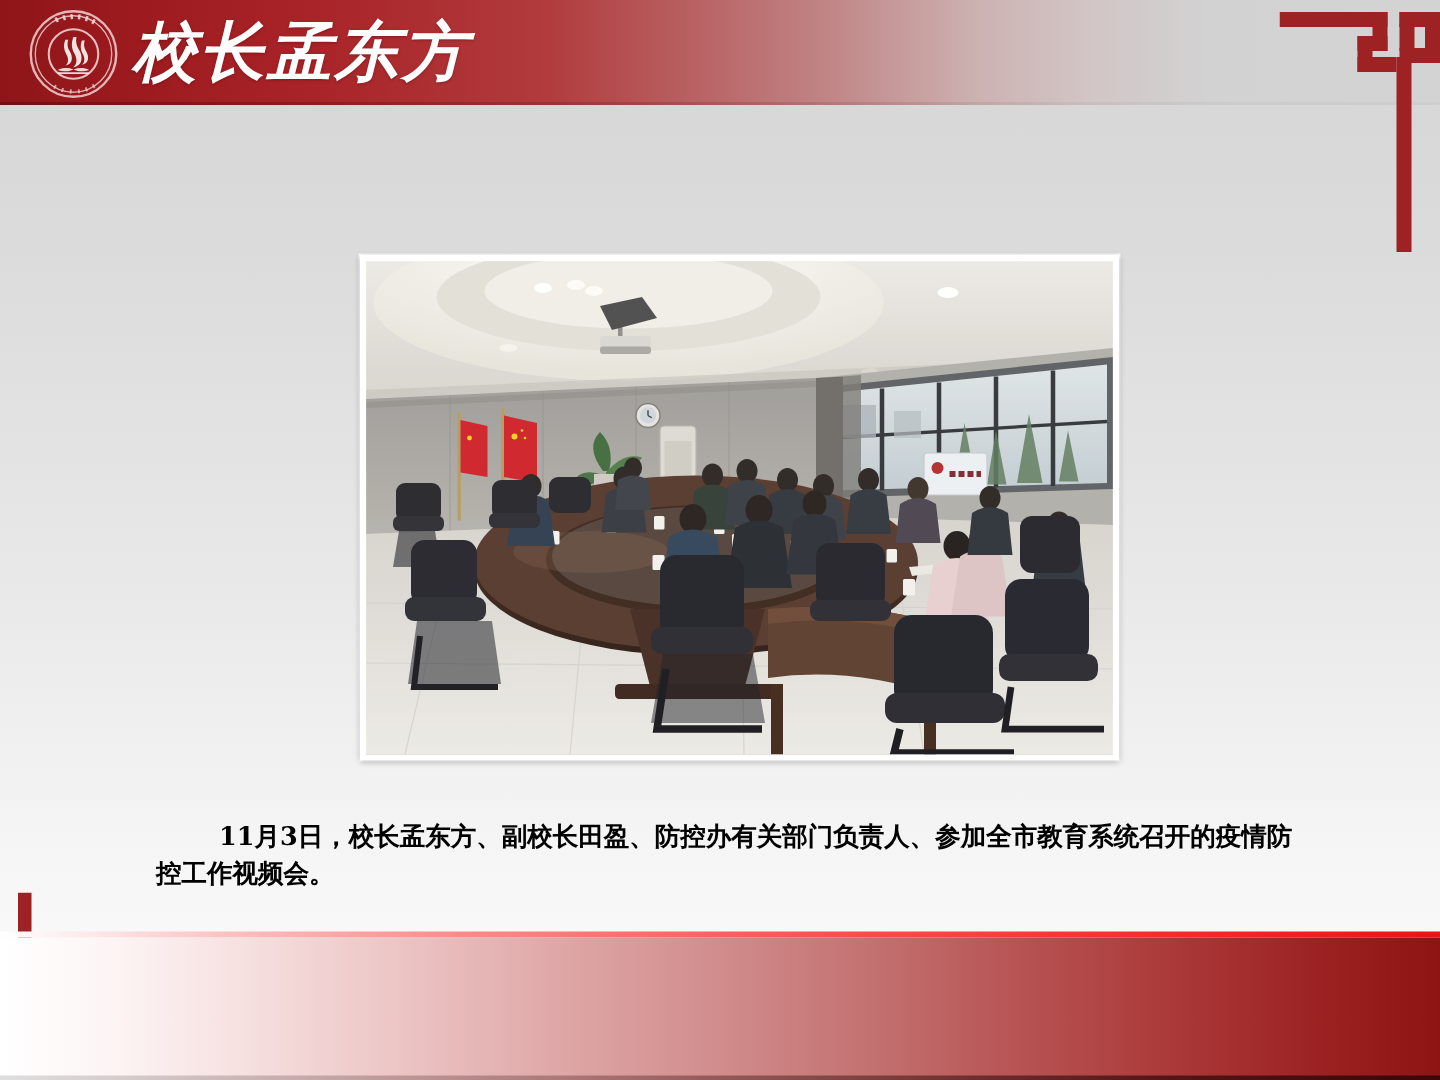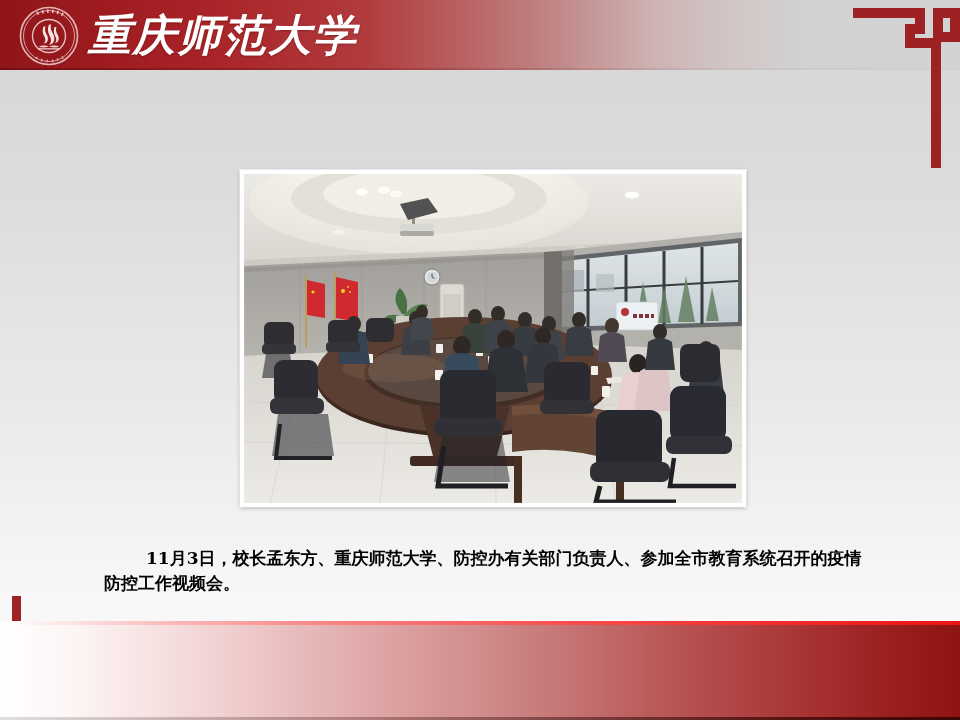--- a/index.html
+++ b/index.html
@@ -186,21 +186,21 @@
         </g>
 
         <g fill="#f7e2e2" opacity="0.95">
           <path d="M19.5 40.6c3.4-1.5 6.9-1.6 10.5-.3-3.5 1.5-7 1.7-10.5.3z"></path>
           <path d="M40.5 40.6c-3.4-1.5-6.9-1.6-10.5-.3 3.5 1.5 7 1.7 10.5.3z"></path>
           <rect x="19.2" y="42.2" width="21.6" height="1.2" rx="0.6"></rect>
         </g>
       </svg>
     </div>
 
-    <div id="univ-name">重庆师范大学</div>
+    <div id="univ-name">校长孟东方</div>
   </div>
 
   <div id="corner-tr" class="corner-orn">
     <svg width="107" height="160" viewBox="0 0 107 160" aria-hidden="true">
       <g fill="#9e2123">
 
         <rect x="0" y="0" width="72" height="10"></rect>
 
         <rect x="62" y="0" width="10" height="26"></rect>
 
@@ -519,21 +519,21 @@
         <g>
           <rect x="436" y="170" width="40" height="38" rx="8" fill="#212129"></rect>
         </g>
 
         <rect x="0" y="0" width="498" height="329" fill="#e8e4d8" opacity="0.05"></rect>
         <rect x="0" y="0" width="498" height="329" fill="none" stroke="#ffffff" stroke-width="0.6" opacity="0.3"></rect>
       </svg>
     </div>
   </div>
 
-  <div id="caption">11月3日，校长孟东方、重庆师范大学、防控办有关部门负责人、参加全市教育系统召开的疫情防控工作视频会。</div>
+  <div id="caption">11月3日，校长孟东方、副校长田盈、防控办有关部门负责人、参加全市教育系统召开的疫情防控工作视频会。</div>
 
   <div id="corner-bl" class="corner-orn">
     <svg width="80" height="112" viewBox="0 0 80 112" aria-hidden="true">
       <g fill="#9e2123">
 
         <rect x="0" y="0" width="9" height="76"></rect>
 
         <rect x="0" y="68" width="28" height="9"></rect>
         <rect x="19" y="68" width="9" height="22"></rect>
 

